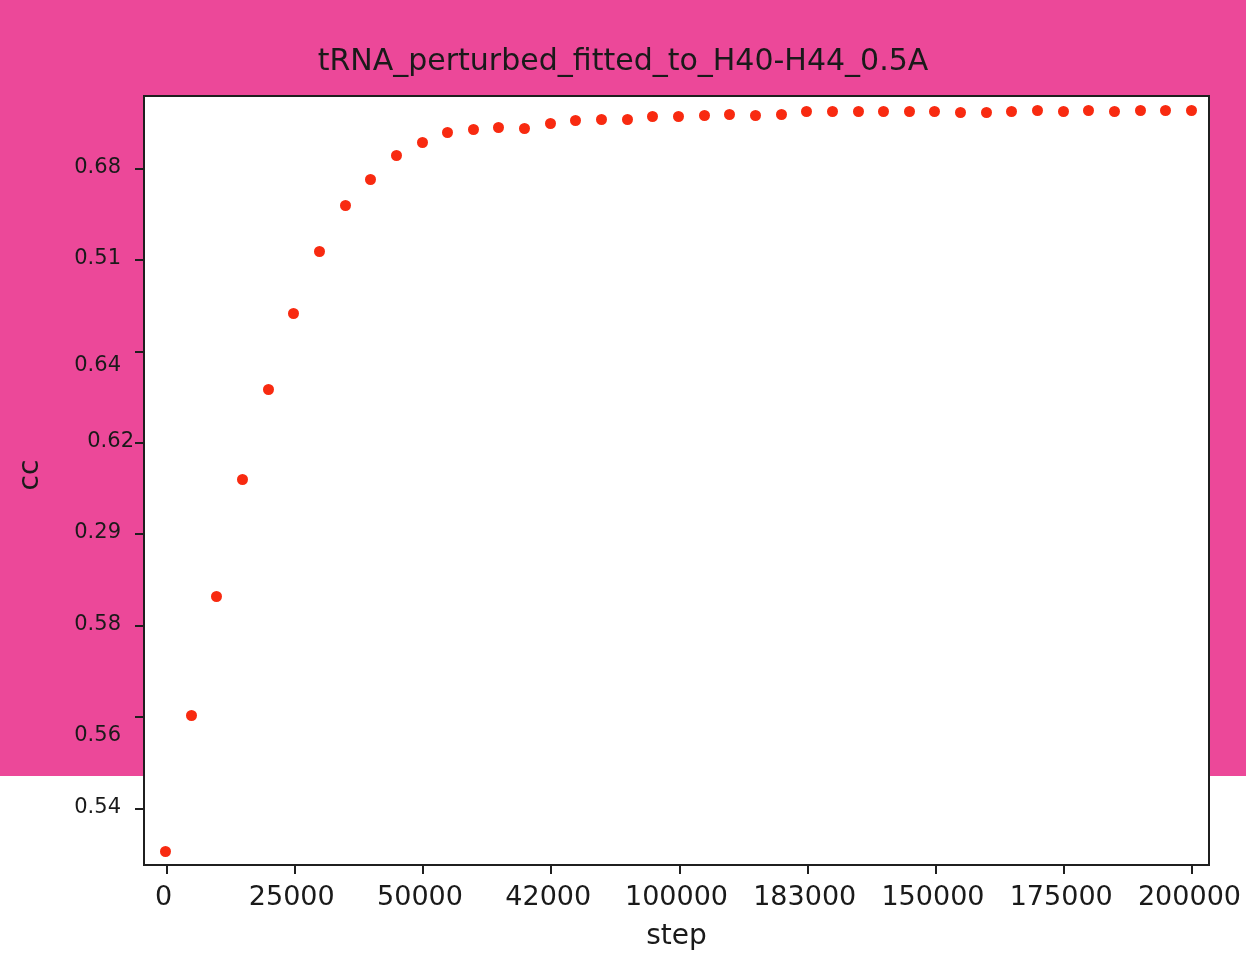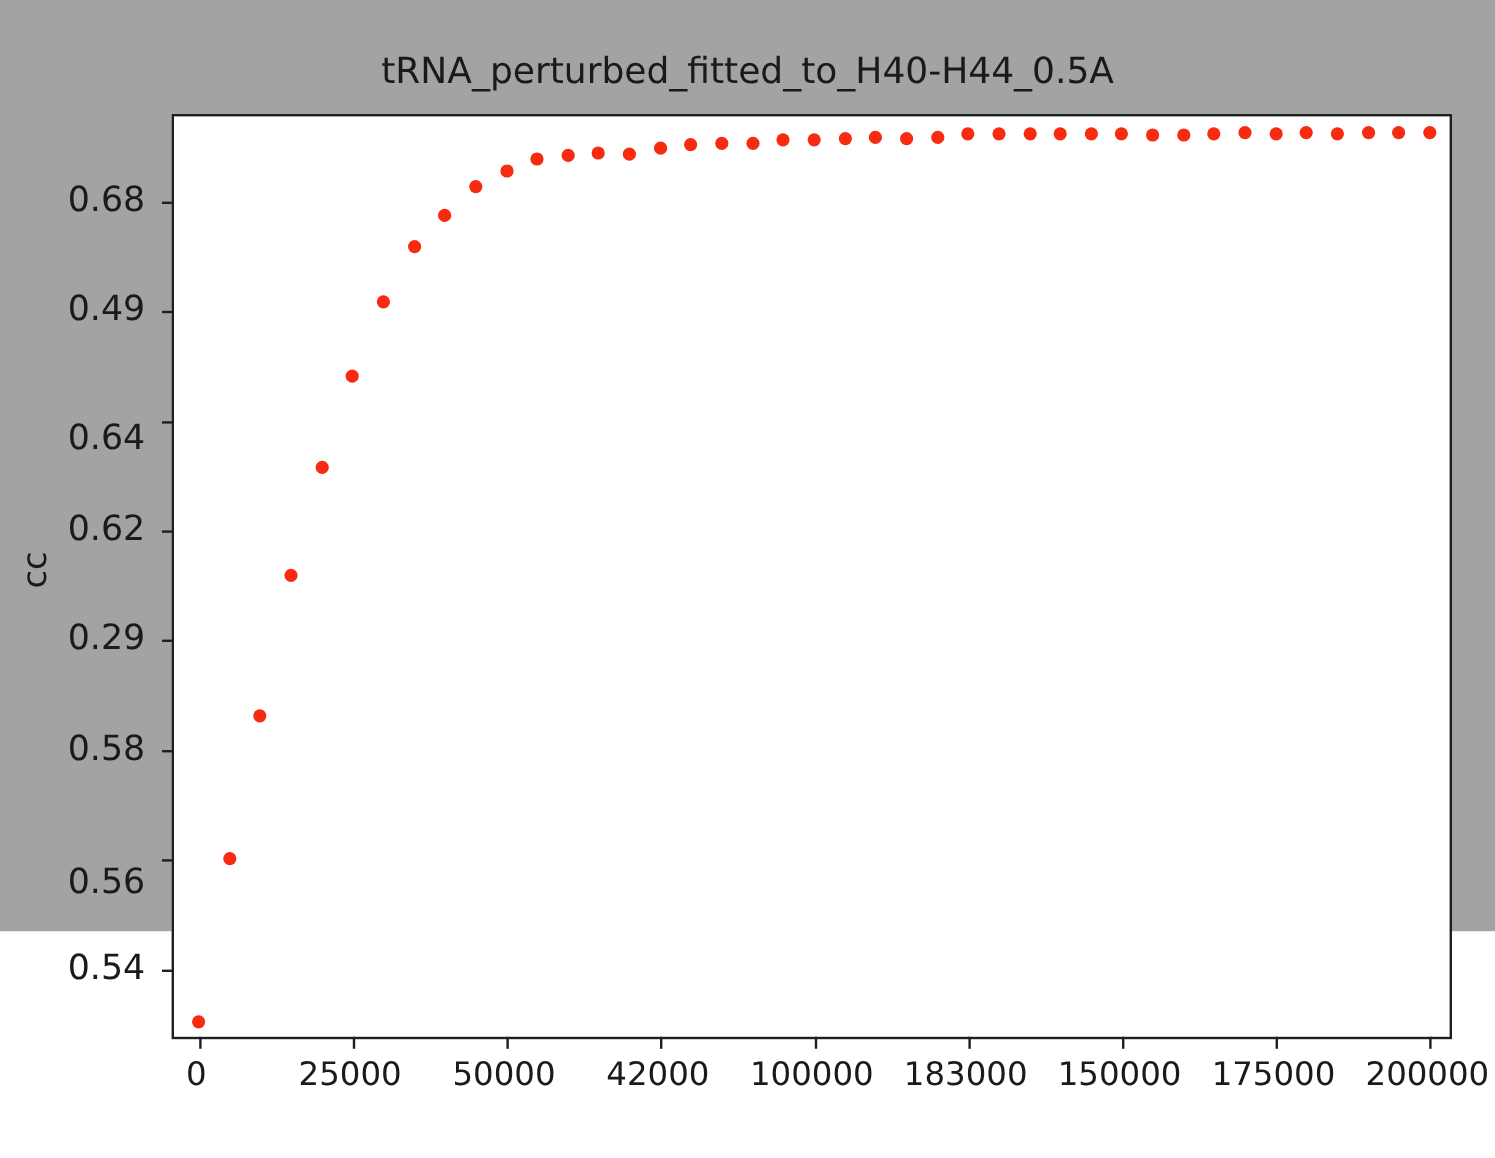--- a/index.html
+++ b/index.html
@@ -12,21 +12,21 @@
     width: 1246px;
     height: 965px;
     font-family: "DejaVu Sans", sans-serif;
     color: #000000;
     overflow: hidden;
   }
   #figure {
     position: relative;
     width: 1246px;
     height: 776px;
-    background: #a3a3a3;
+    background: #ec4899;
   }
   #chart-title {
     position: absolute;
     left: 0;
     top: 42px;
     width: 1246px;
     text-align: center;
     font-size: 30px;
     line-height: 36px;
     color: #1a1a1a;
@@ -59,21 +59,21 @@
     height: 11px;
     margin-left: -5.5px;
     margin-top: -5.5px;
     border-radius: 50%;
     background: #f82a10;
   }
   .ytick-label {
     position: absolute;
     right: 1246px;
     text-align: right;
-    font-size: 29px;
+    font-size: 21px;
     line-height: 27px;
     color: #1a1a1a;
     white-space: nowrap;
   }
   .ytick-mark {
     position: absolute;
     left: -10px;
     width: 10px;
     height: 0;
     border-top: 2.5px solid #1f1f1f;
@@ -198,29 +198,30 @@
         <div class="xtick-mark" style="left: 918.236px;"></div>
         <div class="xtick-mark" style="left: 1046.48px;"></div>
       </div>
   </div>
 
   <div id="label-layer">
       <div class="ytick-label" style="left: 0px; width: 121px; right: auto; top: 792.673px;">0.54</div>
       <div class="ytick-label" style="left: 0px; width: 121px; right: auto; top: 721px;">0.56</div>
       <div class="ytick-label" style="left: 0px; width: 121px; right: auto; top: 609.863px;">0.58</div>
       <div class="ytick-label" style="left: 0px; width: 121px; right: auto; top: 518.458px;">0.29</div>
-      <div class="ytick-label" style="left: 0px; width: 121px; right: auto; top: 427.053px;">0.62</div>
+      <div class="ytick-label" style="left: 0px; width: 121px; right: auto; top: 427.053px; padding-left: 13px;">0.62</div>
       <div class="ytick-label" style="left: 0px; width: 121px; right: auto; top: 335.648px; margin-top: 15px;">0.64</div>
-      <div class="ytick-label" style="left: 0px; width: 121px; right: auto; top: 244.244px;">0.49</div>
+      <div class="ytick-label" style="left: 0px; width: 121px; right: auto; top: 244.244px;">0.51</div>
       <div class="ytick-label" style="left: 0px; width: 121px; right: auto; top: 152.839px;">0.68</div>
       <div class="xtick-label" style="left: 163.519px; top: 882px;">0</div>
       <div class="xtick-label" style="left: 291.764px; top: 882px;">25000</div>
       <div class="xtick-label" style="left: 420.01px; top: 882px;">50000</div>
       <div class="xtick-label" style="left: 548.255px; top: 882px;">42000</div>
       <div class="xtick-label" style="left: 676.5px; top: 882px;">100000</div>
       <div class="xtick-label" style="left: 804.745px; top: 882px;">183000</div>
       <div class="xtick-label" style="left: 932.99px; top: 882px;">150000</div>
       <div class="xtick-label" style="left: 1061.24px; top: 882px;">175000</div>
       <div class="xtick-label" style="left: 1189.48px; top: 882px;">200000</div>
     </div>
 
+  <div id="xlabel">step</div>
 
 </div>
 
 </body></html>

